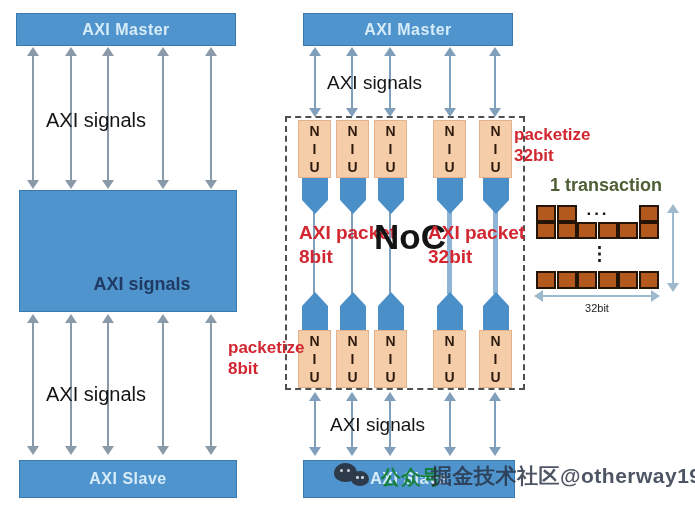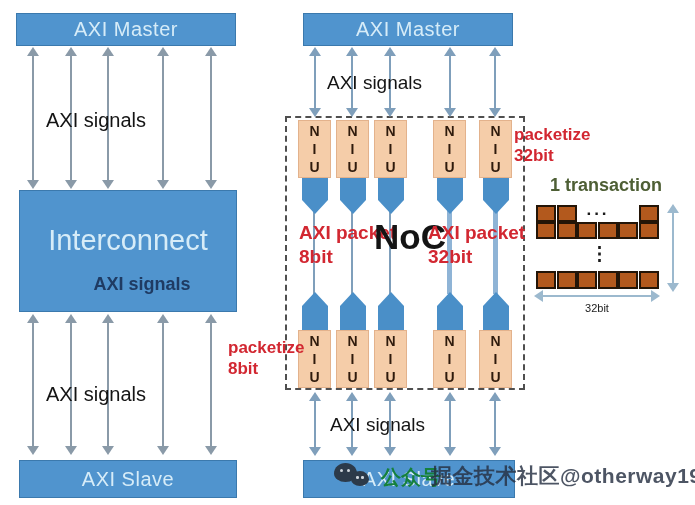--- a/index.html
+++ b/index.html
@@ -11,21 +11,21 @@
     --arrow_gray:#8a9aa8; --arrow_blue:#7f9fbb; --arrow_light:#ceebf7; --measure_blue:#9cb9ce;
     --funnel:#4a8fc8; --dash:#4f4f4f;
   }
   html,body{margin:0;padding:0;background:#fff;}
   body{font-family:"Liberation Sans", sans-serif;}
   .canvas{position:relative;width:695px;height:505px;background:#fff;overflow:hidden;}
 
   
   .bluebox{position:absolute;background:var(--box_blue);border:1px solid var(--box_border);
     color:var(--box_text);display:flex;align-items:center;justify-content:center;
-    font-size:20px;font-weight:400;letter-spacing:0.5px;box-sizing:border-box;z-index:2;}
+    font-size:16px;font-weight:700;letter-spacing:0.5px;box-sizing:border-box;z-index:2;}
 
   
   .arr{position:absolute;width:14px;--c:var(--arrow_gray);z-index:1;}
   .arr .ln{position:absolute;left:6px;top:7px;bottom:7px;width:2px;background:var(--c);}
   .arr::before{content:"";position:absolute;left:1px;top:0;width:0;height:0;
     border-left:6px solid transparent;border-right:6px solid transparent;border-bottom:9px solid var(--c);}
   .arr::after{content:"";position:absolute;left:1px;bottom:0;width:0;height:0;
     border-left:6px solid transparent;border-right:6px solid transparent;border-top:9px solid var(--c);}
   .arr.gray{--c:var(--arrow_gray);} .arr.blue{--c:var(--arrow_blue);}
   .arr.light{--c:var(--arrow_light);} .arr.measure{--c:var(--measure_blue);}
@@ -114,21 +114,20 @@
     </div>
   <div class="arr light" style="left:101px;top:196px;height:110px;">
       <i class="ln"></i>
     </div>
   <div class="arr light" style="left:156px;top:196px;height:110px;">
       <i class="ln"></i>
     </div>
   <div class="arr light" style="left:204px;top:196px;height:110px;">
       <i class="ln"></i>
     </div>
-  <div class="interconnect-title">Interconnect</div>
   <div class="interconnect-sub">AXI signals</div>
 
   <div class="arr gray" style="left:26px;top:314px;height:141px;">
       <i class="ln"></i>
     </div>
   <div class="arr gray" style="left:64px;top:314px;height:141px;">
       <i class="ln"></i>
     </div>
   <div class="arr gray" style="left:101px;top:314px;height:141px;">
       <i class="ln"></i>

